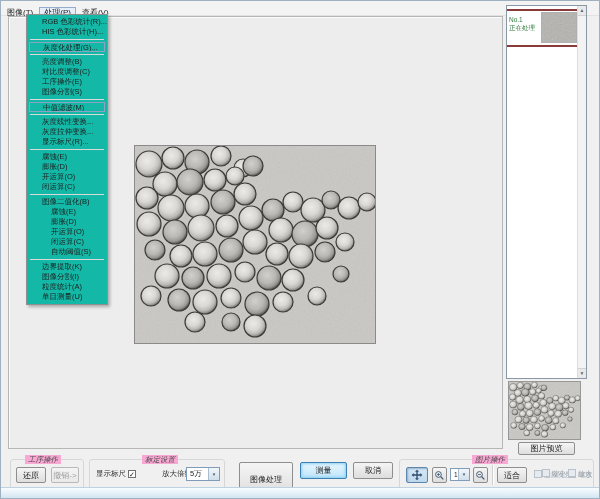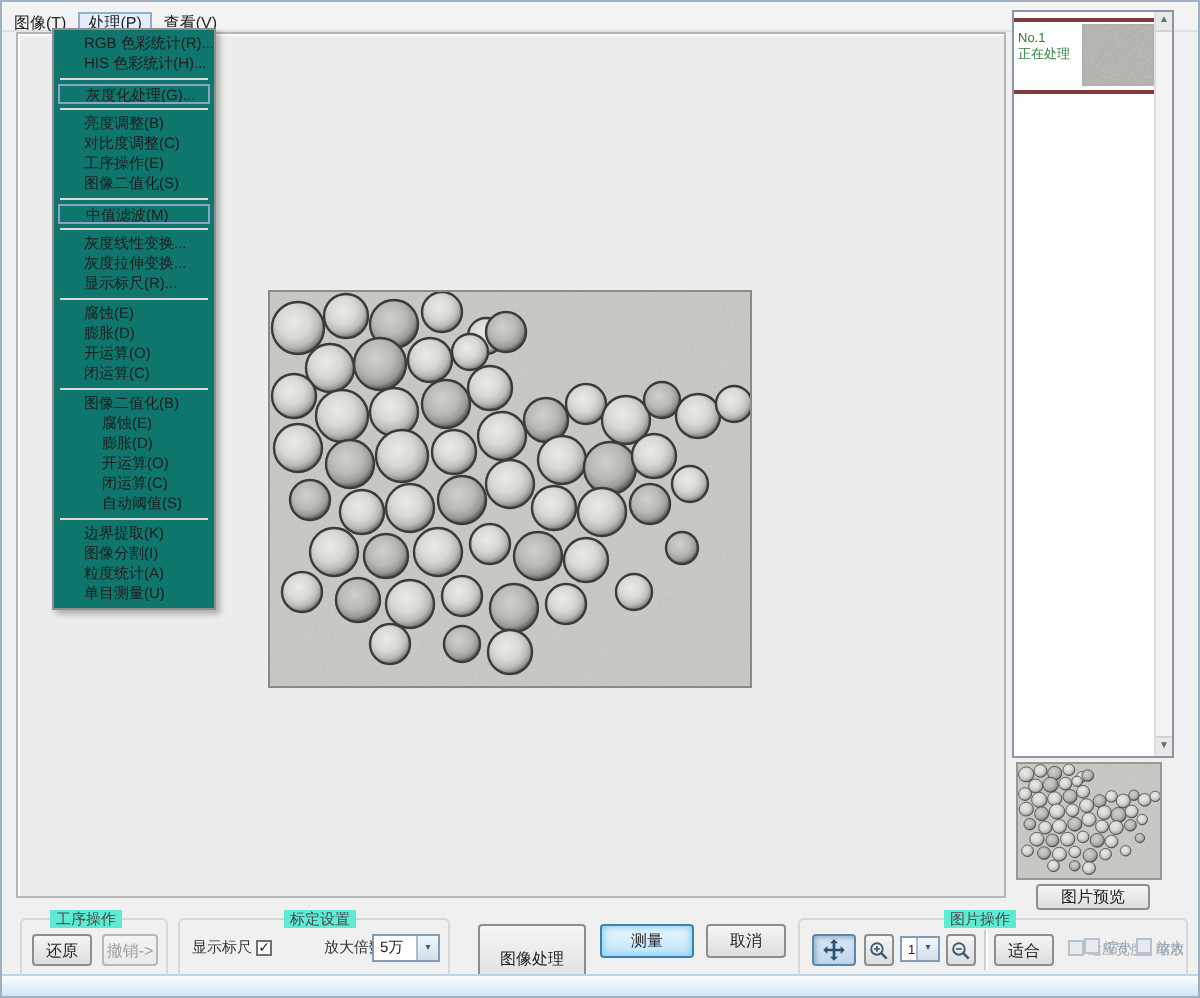--- a/index.html
+++ b/index.html
@@ -15,21 +15,21 @@
   .menubar .mbi.open{background:#e5eef8;border:1px solid #94accd;line-height:10px;padding:0 4px;}
 
   
   .main-panel{position:absolute;left:7px;top:15px;width:495px;height:433px;background:#ededed;
               border:1px solid #b6b6b6;box-shadow:inset 1px 1px 0 #fbfbfb;box-sizing:border-box;}
   .photo{position:absolute;left:133px;top:144px;width:240px;height:197px;border:1px solid #8a8a8a;
          box-sizing:content-box;background:#c9c8c4;}
   .photo svg{display:block;}
 
   
-  .dropdown{position:absolute;left:25px;top:13px;width:82px;background:#0f766e;
+  .dropdown{position:absolute;left:25px;top:13px;width:82px;background:#14b8a6;
             border:1px solid #8f8f8f;box-shadow:2px 2px 3px rgba(0,0,0,.28);
             padding:2px 0;z-index:20;box-sizing:border-box;}
   .mi{height:10px;line-height:10px;font-size:7.5px;color:#1d1d1d;padding-left:15px;
       white-space:nowrap;overflow:hidden;cursor:default;}
   .mi.indent{padding-left:24px;}
   .mi.framed{border:1px solid #8ca4c4;margin:0 2px;padding-left:13px;height:10px;line-height:9px;
              box-sizing:border-box;}
   .msep{height:1px;background:#d9d9d9;margin:2px 3px;}
 
   
@@ -57,22 +57,22 @@
        border:1px solid #8e8e8e;border-radius:2px;font-size:8px;color:#222;text-align:center;
        font-family:inherit;padding:0;box-sizing:border-box;cursor:default;}
   .btn.default{border-color:#3c7fb1;background:linear-gradient(#eaf6fd,#bde6fd);
                box-shadow:inset 0 0 3px 1px #8fd0f2;}
   .btn.disabled{color:#a0a0a0;background:linear-gradient(#f4f4f4,#e9e9e9);border-color:#b8b8b8;}
   .btn.pressed{background:linear-gradient(#d6e7f5,#c0d9ec);border-color:#5c88b0;
                box-shadow:inset 1px 1px 2px rgba(40,80,120,.35);}
 
   
   .group{position:absolute;border:1px solid #d7d7d7;border-radius:3px;box-sizing:border-box;}
-  .group-label{position:absolute;top:-5px;font-size:7.5px;color:#4a4a4a;background:#5eead4;
-               padding:0 3px;line-height:9px;white-space:nowrap;}
+  .group-label{position:absolute;top:-5px;font-size:7.5px;color:#4a4a4a;background:#f9a8d4;
+               padding:0 3px;line-height:9px;white-space:nowrap;font-style:italic;}
   .g-history{left:9px;top:458px;width:74px;height:31px;}
   .g-calib{left:88px;top:458px;width:136px;height:31px;}
   .g-view{left:398px;top:458px;width:195px;height:31px;}
   .small-label{position:absolute;font-size:7.5px;color:#333;line-height:10px;white-space:nowrap;}
   .checkbox{position:absolute;width:8px;height:8px;border:1px solid #707070;background:#fff;
             box-sizing:border-box;font-size:7px;line-height:7px;text-align:center;color:#222;}
   .combo{position:absolute;height:14px;background:#fff;border:1px solid #7f9db9;
          box-sizing:border-box;font-size:7.5px;line-height:12px;padding-left:3px;color:#222;}
   .combo .arrow{position:absolute;right:0;top:0;width:10px;height:100%;
                 background:linear-gradient(#f2f6fa,#d1dfeb);border-left:1px solid #a8bed0;
@@ -187,21 +187,21 @@
 
   <div class="dropdown" id="menu-list">
       <div class="mi">RGB 色彩统计(R)...</div>
       <div class="mi">HIS 色彩统计(H)...</div>
       <div class="msep"></div>
       <div class="mi framed">灰度化处理(G)...</div>
       <div class="msep"></div>
       <div class="mi">亮度调整(B)</div>
       <div class="mi">对比度调整(C)</div>
       <div class="mi">工序操作(E)</div>
-      <div class="mi">图像二值化(S)</div>
+      <div class="mi">图像分割(S)</div>
       <div class="msep"></div>
       <div class="mi framed">中值滤波(M)</div>
       <div class="msep"></div>
       <div class="mi">灰度线性变换...</div>
       <div class="mi">灰度拉伸变换...</div>
       <div class="mi">显示标尺(R)...</div>
       <div class="msep"></div>
       <div class="mi">腐蚀(E)</div>
       <div class="mi">膨胀(D)</div>
       <div class="mi">开运算(O)</div>

